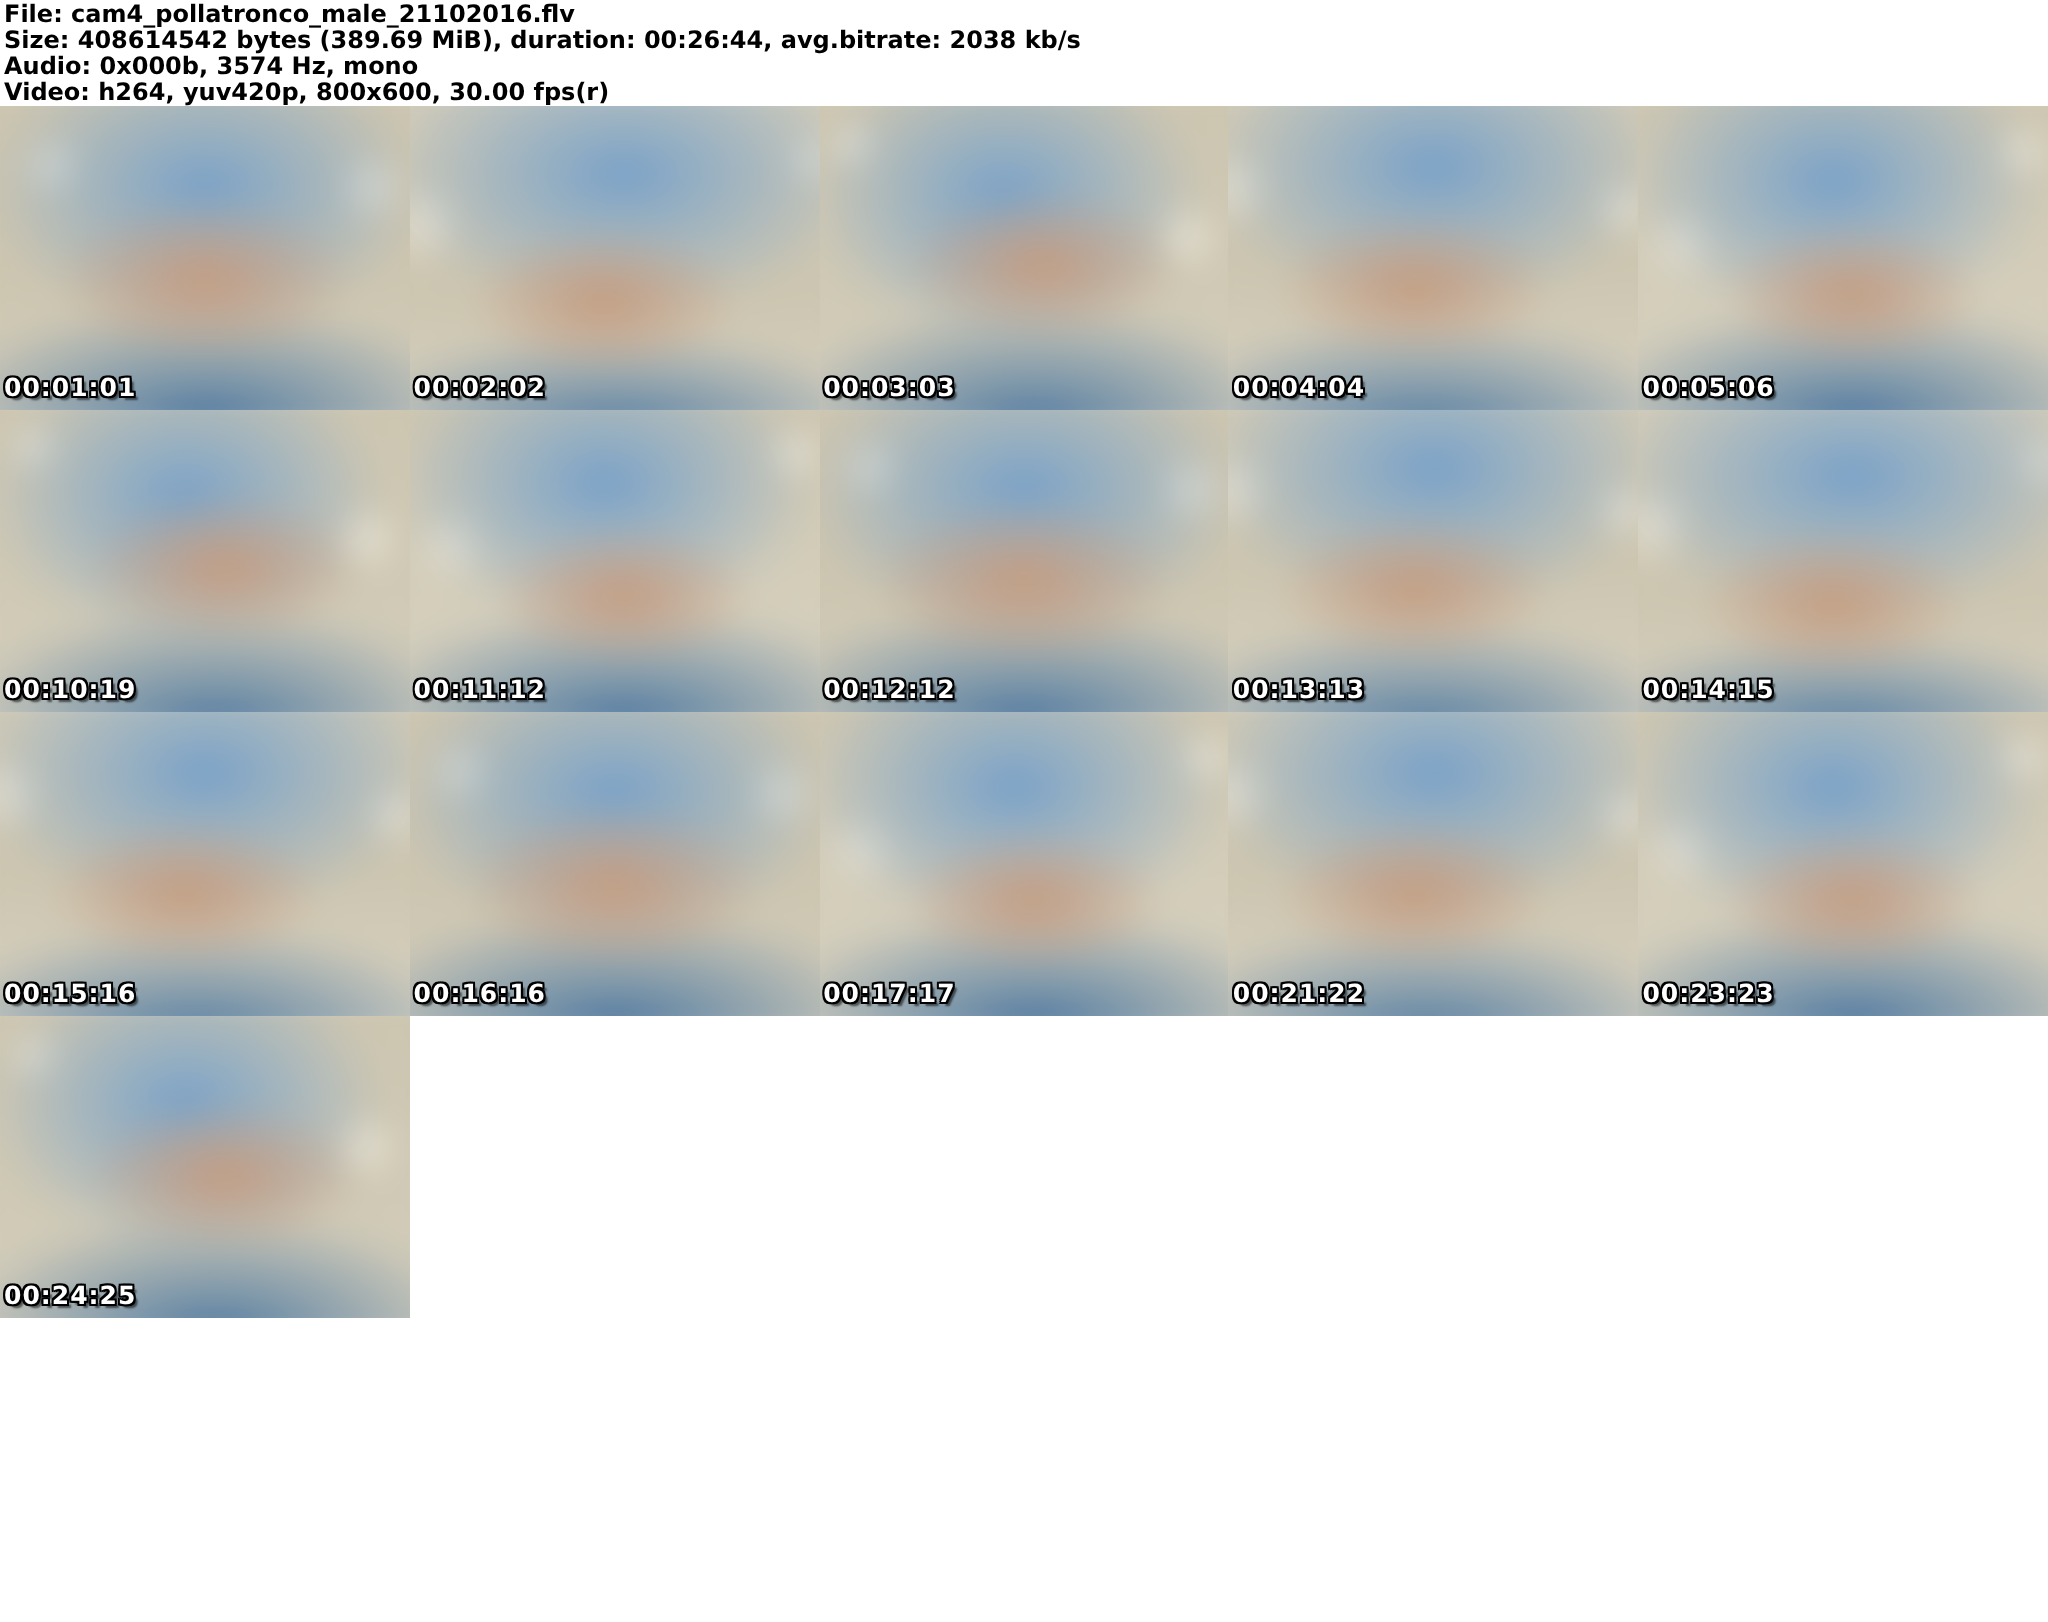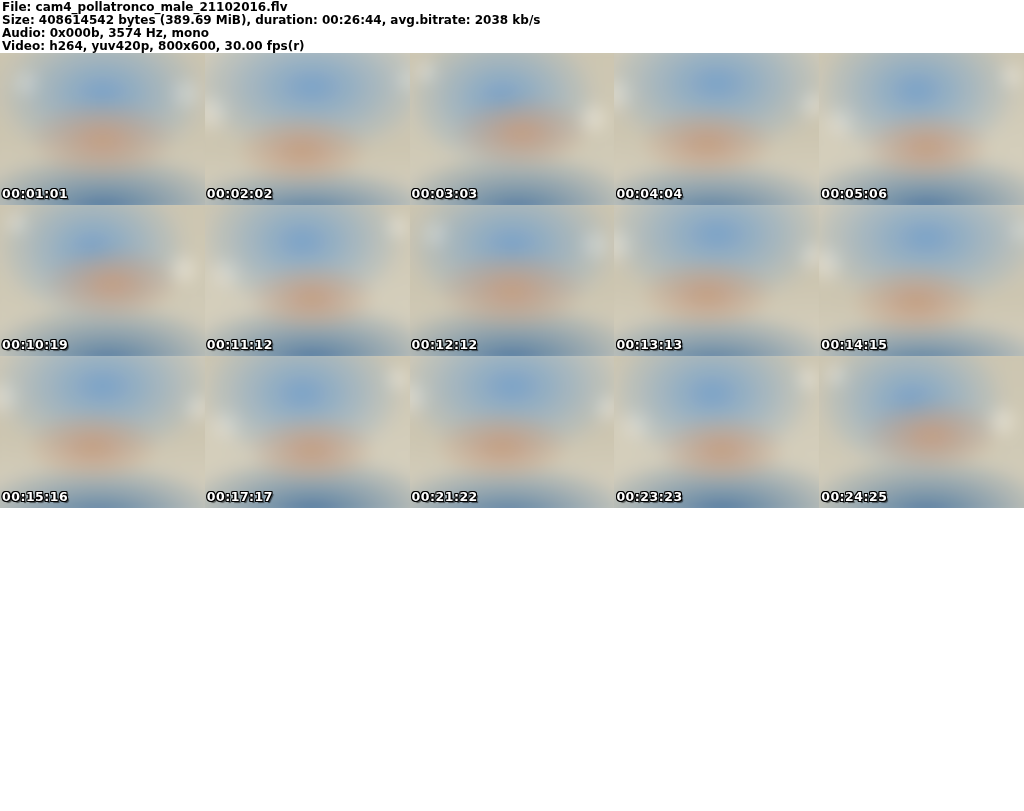--- a/index.html
+++ b/index.html
@@ -141,20 +141,24 @@
     </div>
   <div class="thumb v2">
       <div class="art"></div>
       <span class="ts">00:14:15</span>
     </div>
 
   <div class="thumb v4">
       <div class="art"></div>
       <span class="ts">00:15:16</span>
     </div>
+  <div class="thumb v1">
+      <div class="art"></div>
+      <span class="ts">00:16:16</span>
+    </div>
   <div class="thumb v5">
       <div class="art"></div>
       <span class="ts">00:17:17</span>
     </div>
 
   <div class="thumb v4">
       <div class="art"></div>
       <span class="ts">00:21:22</span>
     </div>
   <div class="thumb v5">

